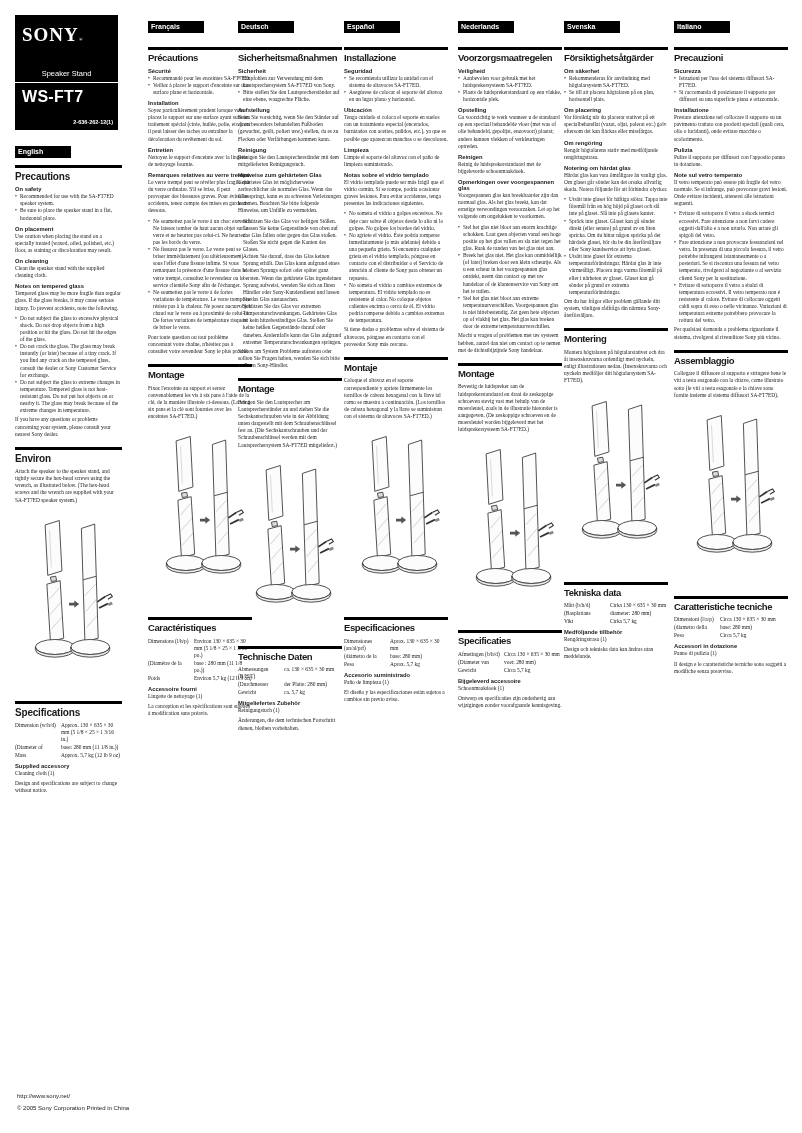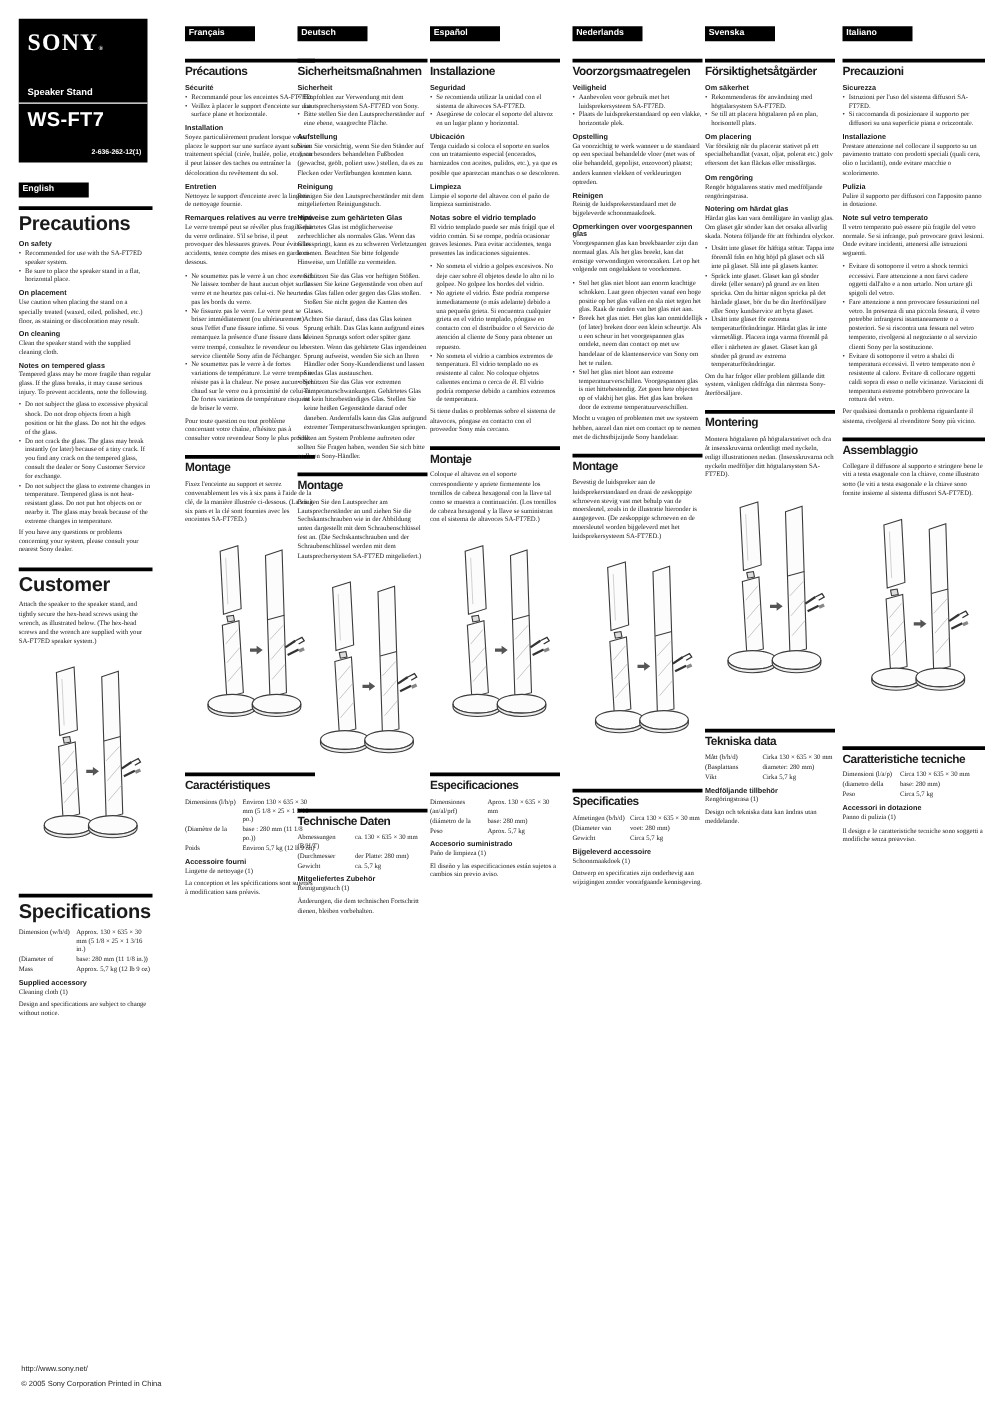--- a/index.html
+++ b/index.html
@@ -22,34 +22,34 @@
     font-size:7px; line-height:12px; padding:0 6px 0 3px; min-width:56px;
   }
   .col-en .lang-label { margin-top:16px; }
 
   .brand-card {
     width:103px; height:115px; background:#000; color:#fff;
     padding:9px 7px 6px; position:relative;
   }
   .sony-logo { font-family:"Liberation Serif", serif; font-weight:bold; font-size:19px; letter-spacing:1px; }
   .logo-mark { font-size:5px; vertical-align:baseline; }
-  .product-type { font-family:"Liberation Sans", sans-serif; font-weight:bold; font-size:7.5px; margin-top:23px; }
+  .product-type { font-family:"Liberation Sans", sans-serif; font-weight:normal; font-size:7.5px; margin-top:23px;text-align:center; }
   .brand-divider { border-top:1px solid #fff; margin:4px -7px 0; }
   .model { font-family:"Liberation Sans", sans-serif; font-weight:bold; font-size:16px; margin-top:5px; letter-spacing:0.3px; }
   .part-number { position:absolute; right:5px; bottom:5px; font-family:"Liberation Sans", sans-serif; font-weight:bold; font-size:5.5px; }
 
   .blocks { width:100%; }
   .sec-rule { border-top:3px solid #000; margin-top:9px; margin-bottom:3px; }
   .blocks > .sec-rule:first-child { margin-top:14px; }
   .col-en .blocks > .sec-rule:first-child { margin-top:7px; }
   .h1 {
     font-family:"Liberation Sans", sans-serif; font-weight:bold;
     font-size:9.5px; letter-spacing:-0.4px; line-height:1.12; margin-bottom:4px;
   }
-  .col-en .h1 { font-size:16px; letter-spacing:-0.2px; }
+  .col-en .h1 { font-size:10px; letter-spacing:-0.2px; }
   .h2 { font-family:"Liberation Sans", sans-serif; font-weight:bold; font-size:5.8px; margin:4px 0 1px; }
   .p  { font-size:5.4px; line-height:1.32; margin-bottom:3px; }
   .ul { margin-bottom:2px; }
   .li { font-size:5.4px; line-height:1.32; position:relative; padding-left:5px; }
   .bullet { position:absolute; left:0; top:0; }
   .fig-wrap { margin:10px auto 6px; width:92px; }
   .spec { margin-bottom:2px; }
   .spec-row { display:flex; font-size:5.4px; line-height:1.3; margin-bottom:1px; }
   .spec-label { width:46px; flex:none; }
   .spec-value { flex:1; }
@@ -85,21 +85,21 @@
         <div class="p">Clean the speaker stand with the supplied cleaning cloth.</div>
         <div class="h2">Notes on tempered glass</div>
         <div class="p">Tempered glass may be more fragile than regular glass. If the glass breaks, it may cause serious injury. To prevent accidents, note the following.</div>
         <div class="ul">
           <div class="li"><span class="bullet">•</span><span class="li-text">Do not subject the glass to excessive physical shock. Do not drop objects from a high position or hit the glass. Do not hit the edges of the glass.</span></div>
           <div class="li"><span class="bullet">•</span><span class="li-text">Do not crack the glass. The glass may break instantly (or later) because of a tiny crack. If you find any crack on the tempered glass, consult the dealer or Sony Customer Service for exchange.</span></div>
           <div class="li"><span class="bullet">•</span><span class="li-text">Do not subject the glass to extreme changes in temperature. Tempered glass is not heat-resistant glass. Do not put hot objects on or nearby it. The glass may break because of the extreme changes in temperature.</span></div>
         </div>
         <div class="p">If you have any questions or problems concerning your system, please consult your nearest Sony dealer.</div>
         <div class="sec-rule"></div>
-        <div class="h1">Customer</div>
+        <div class="h1">Environ</div>
         <div class="p">Attach the speaker to the speaker stand, and tightly secure the hex-head screws using the wrench, as illustrated below. (The hex-head screws and the wrench are supplied with your SA-FT7ED speaker system.)</div>
         <div class="fig-wrap">
     <svg viewBox="0 0 104 196" width="92" height="174">
       <g stroke="#3c3c3c" stroke-width="1" fill="#fcfcfc">
         <g>
           <polygon points="25,12 41,7 44,64 28,69"></polygon>
           <line x1="30" y1="18" x2="32" y2="60" stroke="#bbb" stroke-width="0.6"></line>
         </g>
         <polygon points="31,71 37,70 38,75 32,76" fill="#ddd"></polygon>
         <g>

